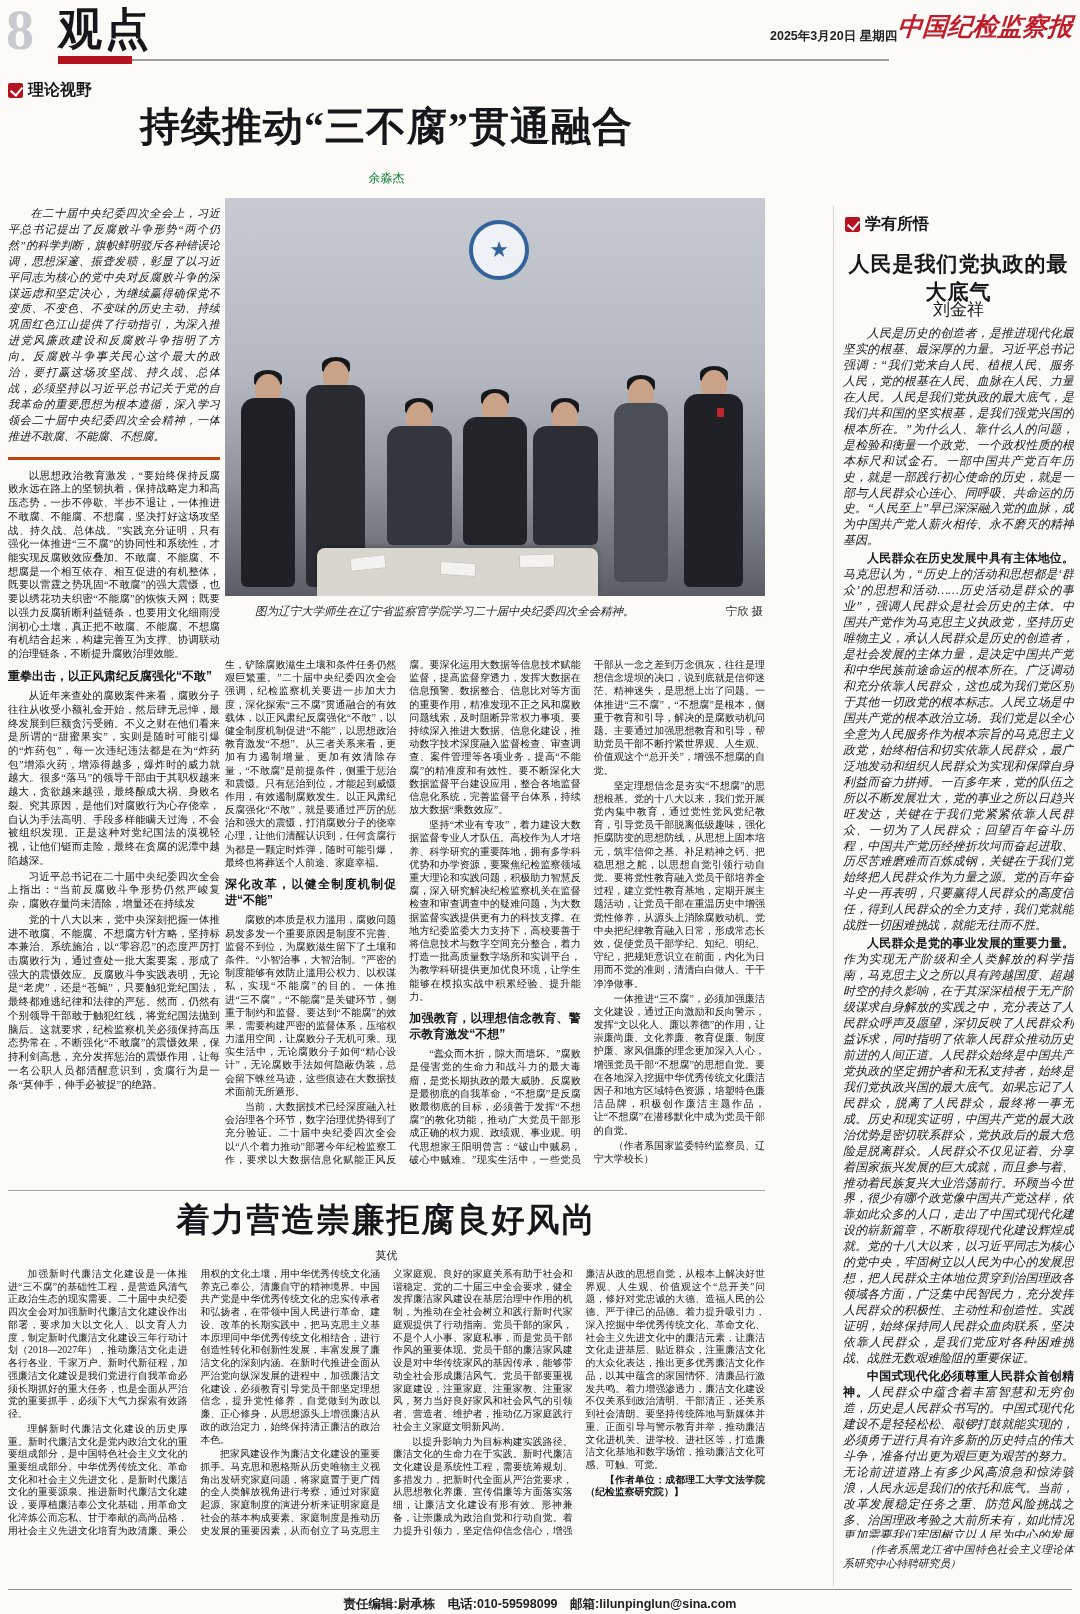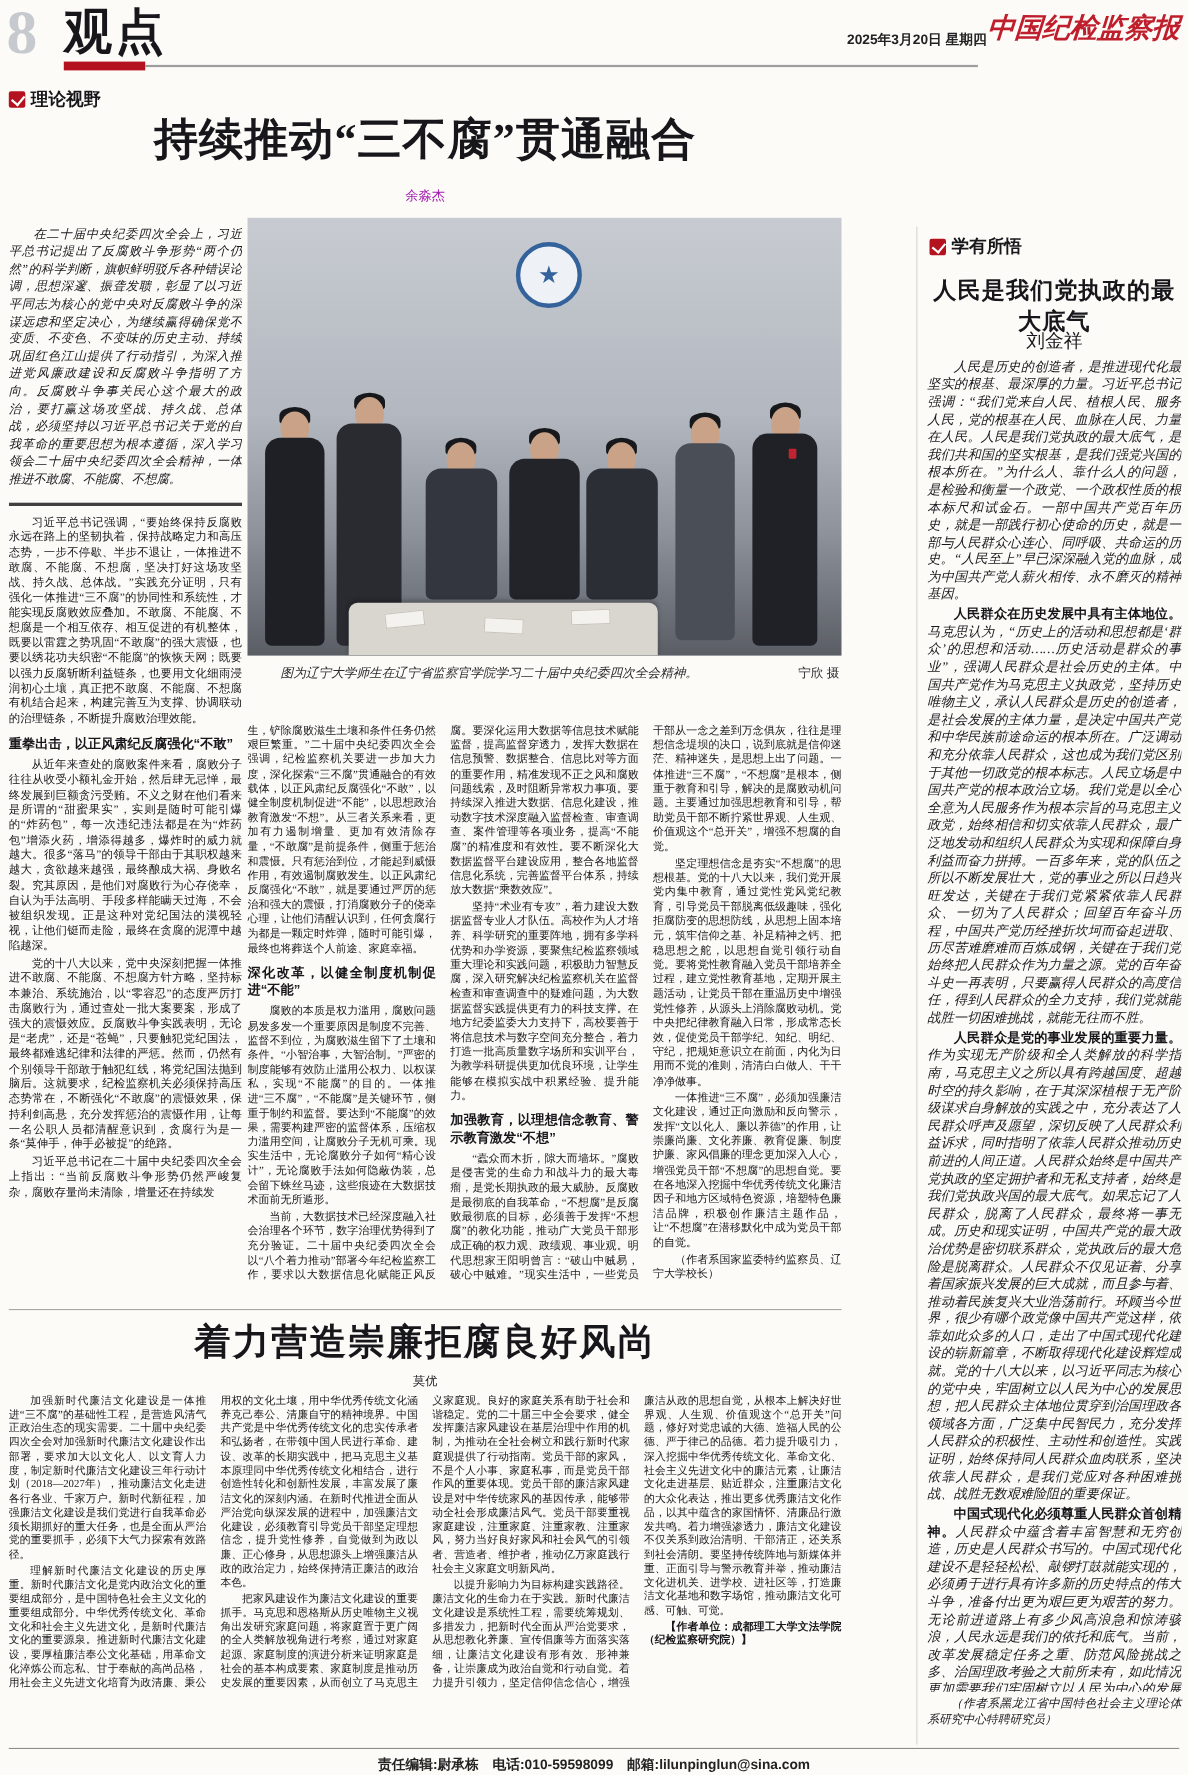--- a/index.html
+++ b/index.html
@@ -16,21 +16,21 @@
   .masthead{left:894px;top:12px;width:182px;text-align:center;font-size:25px;font-weight:900;
         font-style:italic;color:#bf1e2c;letter-spacing:0;line-height:1.2;transform:skewX(-4deg);}
   
   .kicker{display:flex;align-items:center;gap:5px;font-size:16px;font-weight:bold;}
   .kicker-icon{width:15px;height:15px;background:#b5121f;border-radius:2px;position:relative;flex:0 0 15px;}
   .kicker-icon:after{content:"";position:absolute;left:3px;top:3px;width:9px;height:6px;
         border-left:2.5px solid #fff;border-bottom:2.5px solid #fff;transform:rotate(-50deg);}
   
   .main-title{left:8px;top:104px;width:757px;text-align:center;font-size:40px;font-weight:900;
         letter-spacing:1px;line-height:1.15;}
-  .main-author{left:8px;top:170px;width:757px;text-align:center;font-size:12px;color:#a21caf;}
+  .main-author{left:8px;top:170px;width:757px;text-align:center;font-size:12px;color:#15803d;}
   
   .photo{left:225px;top:198px;width:540px;height:398px;overflow:hidden;
         background:linear-gradient(180deg,#c7cbd1 0%,#b3b8c0 45%,#8d929b 72%,#5a5d64 100%);}
   .emblem{position:absolute;left:calc(50% - 26px);top:22px;width:52px;height:52px;border-radius:50%;
         background:#eef1f5;border:4px solid #34639c;display:flex;align-items:center;justify-content:center;
         color:#34639c;font-size:22px;}
   .wall-sign{position:absolute;left:0;top:96px;width:100%;text-align:center;color:#2f5f99;
         font-size:36px;font-weight:bold;letter-spacing:9px;text-shadow:0 1px 0 rgba(255,255,255,.4);}
   .ppl{position:absolute;left:0;bottom:0;width:100%;height:58%;}
   .person{position:absolute;}
@@ -47,21 +47,21 @@
         font-size:11.5px;font-style:italic;color:#2a2a2e;}
   .caption-row .cap{margin-left:30px;}
   .caption-row .credit{margin-right:2px;white-space:nowrap;font-style:normal;}
   
   .left-col{left:8px;top:206px;width:212px;height:984px;overflow:hidden;font-size:10.4px;
         line-height:1.32;text-align:justify;}
   .flow{left:225px;top:658px;width:540px;height:532px;overflow:hidden;column-count:3;column-gap:13px;
         font-size:10px;line-height:1.32;text-align:justify;}
   .col-p{margin:0 0 2px 0;text-indent:2em;}
   .col-p.ni{text-indent:0;}
-  .intro-p{font-size:11.2px;line-height:1.42;font-style:italic;border-bottom:3px solid #404040;
+  .intro-p{font-size:11.2px;line-height:1.42;font-style:italic;border-bottom:3px solid #c2410c;
         padding-bottom:12px;margin-bottom:9px;}
   .col-h{font-family:"Liberation Sans","DejaVu Sans",sans-serif;font-size:12px;font-weight:bold;
         margin:7px 0 5px 0;line-height:1.35;text-indent:0;}
   .note-p{text-indent:2em;}
   .note-p.bold{font-weight:bold;font-family:"Liberation Sans","DejaVu Sans",sans-serif;}
   
   .v-rule{left:833px;top:206px;width:1px;height:1380px;background:#d8d6d2;}
   .insight-kicker{left:845px;top:214px;}
   .insight-title{left:843px;top:250px;width:231px;text-align:center;font-size:21px;font-weight:900;
         font-family:"Liberation Sans","DejaVu Sans",sans-serif;letter-spacing:1px;}
@@ -151,25 +151,25 @@
       </div>
     </div>
   </div>
   <div class="abs caption-row">
     <span class="cap">图为辽宁大学师生在辽宁省监察官学院学习二十届中央纪委四次全会精神。</span>
     <span class="credit">宁欣 摄</span>
   </div>
 
   <div class="abs left-col">
       <p class="col-p intro-p">在二十届中央纪委四次全会上，习近平总书记提出了反腐败斗争形势“两个仍然”的科学判断，旗帜鲜明驳斥各种错误论调，思想深邃、振聋发聩，彰显了以习近平同志为核心的党中央对反腐败斗争的深谋远虑和坚定决心，为继续赢得确保党不变质、不变色、不变味的历史主动、持续巩固红色江山提供了行动指引，为深入推进党风廉政建设和反腐败斗争指明了方向。反腐败斗争事关民心这个最大的政治，要打赢这场攻坚战、持久战、总体战，必须坚持以习近平总书记关于党的自我革命的重要思想为根本遵循，深入学习领会二十届中央纪委四次全会精神，一体推进不敢腐、不能腐、不想腐。</p>
-      <p class="col-p">习近平总书记强调，“要始终保持反腐败永远在路上的坚韧执着，保持战略定力和高压态势，一步不停歇、半步不退让，一体推进不敢腐、不能腐、不想腐，坚决打好这场攻坚战、持久战、总体战。”实践充分证明，只有强化一体推进“三不腐”的协同性和系统性，才能实现反腐败效应叠加。不敢腐、不能腐、不想腐是一个相互依存、相互促进的有机整体，既要以雷霆之势巩固“不敢腐”的强大震慑，也要以绣花功夫织密“不能腐”的恢恢天网；既要以强力反腐斩断利益链条，也要用文化细雨浸润初心土壤，真正把不敢腐、不能腐、不想腐有机结合起来，构建完善互为支撑、协调联动的治理链条，不断提升腐败治理效能。</p>
+      <p class="col-p">以思想政治教育激发，“要始终保持反腐败永远在路上的坚韧执着，保持战略定力和高压态势，一步不停歇、半步不退让，一体推进不敢腐、不能腐、不想腐，坚决打好这场攻坚战、持久战、总体战。”实践充分证明，只有强化一体推进“三不腐”的协同性和系统性，才能实现反腐败效应叠加。不敢腐、不能腐、不想腐是一个相互依存、相互促进的有机整体，既要以雷霆之势巩固“不敢腐”的强大震慑，也要以绣花功夫织密“不能腐”的恢恢天网；既要以强力反腐斩断利益链条，也要用文化细雨浸润初心土壤，真正把不敢腐、不能腐、不想腐有机结合起来，构建完善互为支撑、协调联动的治理链条，不断提升腐败治理效能。</p>
       <h3 class="col-h">重拳出击，以正风肃纪反腐强化“不敢”</h3>
       <p class="col-p">从近年来查处的腐败案件来看，腐败分子往往从收受小额礼金开始，然后肆无忌惮，最终发展到巨额贪污受贿。不义之财在他们看来是所谓的“甜蜜果实”，实则是随时可能引爆的“炸药包”，每一次违纪违法都是在为“炸药包”增添火药，增添得越多，爆炸时的威力就越大。很多“落马”的领导干部由于其职权越来越大，贪欲越来越强，最终酿成大祸、身败名裂。究其原因，是他们对腐败行为心存侥幸，自认为手法高明、手段多样能瞒天过海，不会被组织发现。正是这种对党纪国法的漠视轻视，让他们铤而走险，最终在贪腐的泥潭中越陷越深。</p>
+      <p class="col-p">习近平总书记在二十届中央纪委四次全会上指出：“当前反腐败斗争形势仍然严峻复杂，腐败存量尚未清除，增量还在持续发</p>
       <p class="col-p">党的十八大以来，党中央深刻把握一体推进不敢腐、不能腐、不想腐方针方略，坚持标本兼治、系统施治，以“零容忍”的态度严厉打击腐败行为，通过查处一批大案要案，形成了强大的震慑效应。反腐败斗争实践表明，无论是“老虎”，还是“苍蝇”，只要触犯党纪国法，最终都难逃纪律和法律的严惩。然而，仍然有个别领导干部敢于触犯红线，将党纪国法抛到脑后。这就要求，纪检监察机关必须保持高压态势常在，不断强化“不敢腐”的震慑效果，保持利剑高悬，充分发挥惩治的震慑作用，让每一名公职人员都清醒意识到，贪腐行为是一条“莫伸手，伸手必被捉”的绝路。</p>
-      <p class="col-p">习近平总书记在二十届中央纪委四次全会上指出：“当前反腐败斗争形势仍然严峻复杂，腐败存量尚未清除，增量还在持续发</p>
     </div>
   <div class="abs flow">
       <p class="col-p ni">生，铲除腐败滋生土壤和条件任务仍然艰巨繁重。”二十届中央纪委四次全会强调，纪检监察机关要进一步加大力度，深化探索“三不腐”贯通融合的有效载体，以正风肃纪反腐强化“不敢”，以健全制度机制促进“不能”，以思想政治教育激发“不想”。从三者关系来看，更加有力遏制增量、更加有效清除存量，“不敢腐”是前提条件，侧重于惩治和震慑。只有惩治到位，才能起到威慑作用，有效遏制腐败发生。以正风肃纪反腐强化“不敢”，就是要通过严厉的惩治和强大的震慑，打消腐败分子的侥幸心理，让他们清醒认识到，任何贪腐行为都是一颗定时炸弹，随时可能引爆，最终也将葬送个人前途、家庭幸福。</p>
       <h3 class="col-h">深化改革，以健全制度机制促进“不能”</h3>
       <p class="col-p">腐败的本质是权力滥用，腐败问题易发多发一个重要原因是制度不完善、监督不到位，为腐败滋生留下了土壤和条件。“小智治事，大智治制。”严密的制度能够有效防止滥用公权力、以权谋私，实现“不能腐”的目的。一体推进“三不腐”，“不能腐”是关键环节，侧重于制约和监督。要达到“不能腐”的效果，需要构建严密的监督体系，压缩权力滥用空间，让腐败分子无机可乘。现实生活中，无论腐败分子如何“精心设计”，无论腐败手法如何隐蔽伪装，总会留下蛛丝马迹，这些痕迹在大数据技术面前无所遁形。</p>
       <p class="col-p">当前，大数据技术已经深度融入社会治理各个环节，数字治理优势得到了充分验证。二十届中央纪委四次全会以“八个着力推动”部署今年纪检监察工作，要求以大数据信息化赋能正风反腐。要深化运用大数据等信息技术赋能监督，提高监督穿透力，发挥大数据在信息预警、数据整合、信息比对等方面的重要作用，精准发现不正之风和腐败问题线索，及时阻断异常权力事项。要持续深入推进大数据、信息化建设，推动数字技术深度融入监督检查、审查调查、案件管理等各项业务，提高“不能腐”的精准度和有效性。要不断深化大数据监督平台建设应用，整合各地监督信息化系统，完善监督平台体系，持续放大数据“乘数效应”。</p>
       <p class="col-p">坚持“术业有专攻”，着力建设大数据监督专业人才队伍。高校作为人才培养、科学研究的重要阵地，拥有多学科优势和办学资源，要聚焦纪检监察领域重大理论和实践问题，积极助力智慧反腐，深入研究解决纪检监察机关在监督检查和审查调查中的疑难问题，为大数据监督实践提供更有力的科技支撑。在地方纪委监委大力支持下，高校要善于将信息技术与数字空间充分整合，着力打造一批高质量数字场所和实训平台，为教学科研提供更加优良环境，让学生能够在模拟实战中积累经验、提升能力。</p>
       <h3 class="col-h">加强教育，以理想信念教育、警示教育激发“不想”</h3>
       <p class="col-p">“蠹众而木折，隙大而墙坏。”腐败是侵害党的生命力和战斗力的最大毒瘤，是党长期执政的最大威胁。反腐败是最彻底的自我革命，“不想腐”是反腐败最彻底的目标，必须善于发挥“不想腐”的教化功能，推动广大党员干部形成正确的权力观、政绩观、事业观。明代思想家王阳明曾言：“破山中贼易，破心中贼难。”现实生活中，一些党员干部从一念之差到万念俱灰，往往是理想信念堤坝的决口，说到底就是信仰迷茫、精神迷失，是思想上出了问题。一体推进“三不腐”，“不想腐”是根本，侧重于教育和引导，解决的是腐败动机问题。主要通过加强思想教育和引导，帮助党员干部不断拧紧世界观、人生观、价值观这个“总开关”，增强不想腐的自觉。</p>
       <p class="col-p">坚定理想信念是夯实“不想腐”的思想根基。党的十八大以来，我们党开展党内集中教育，通过党性党风党纪教育，引导党员干部脱离低级趣味，强化拒腐防变的思想防线，从思想上固本培元，筑牢信仰之基、补足精神之钙、把稳思想之舵，以思想自觉引领行动自觉。要将党性教育融入党员干部培养全过程，建立党性教育基地，定期开展主题活动，让党员干部在重温历史中增强党性修养，从源头上消除腐败动机。党中央把纪律教育融入日常，形成常态长效，促使党员干部学纪、知纪、明纪、守纪，把规矩意识立在前面，内化为日用而不觉的准则，清清白白做人、干干净净做事。</p>

